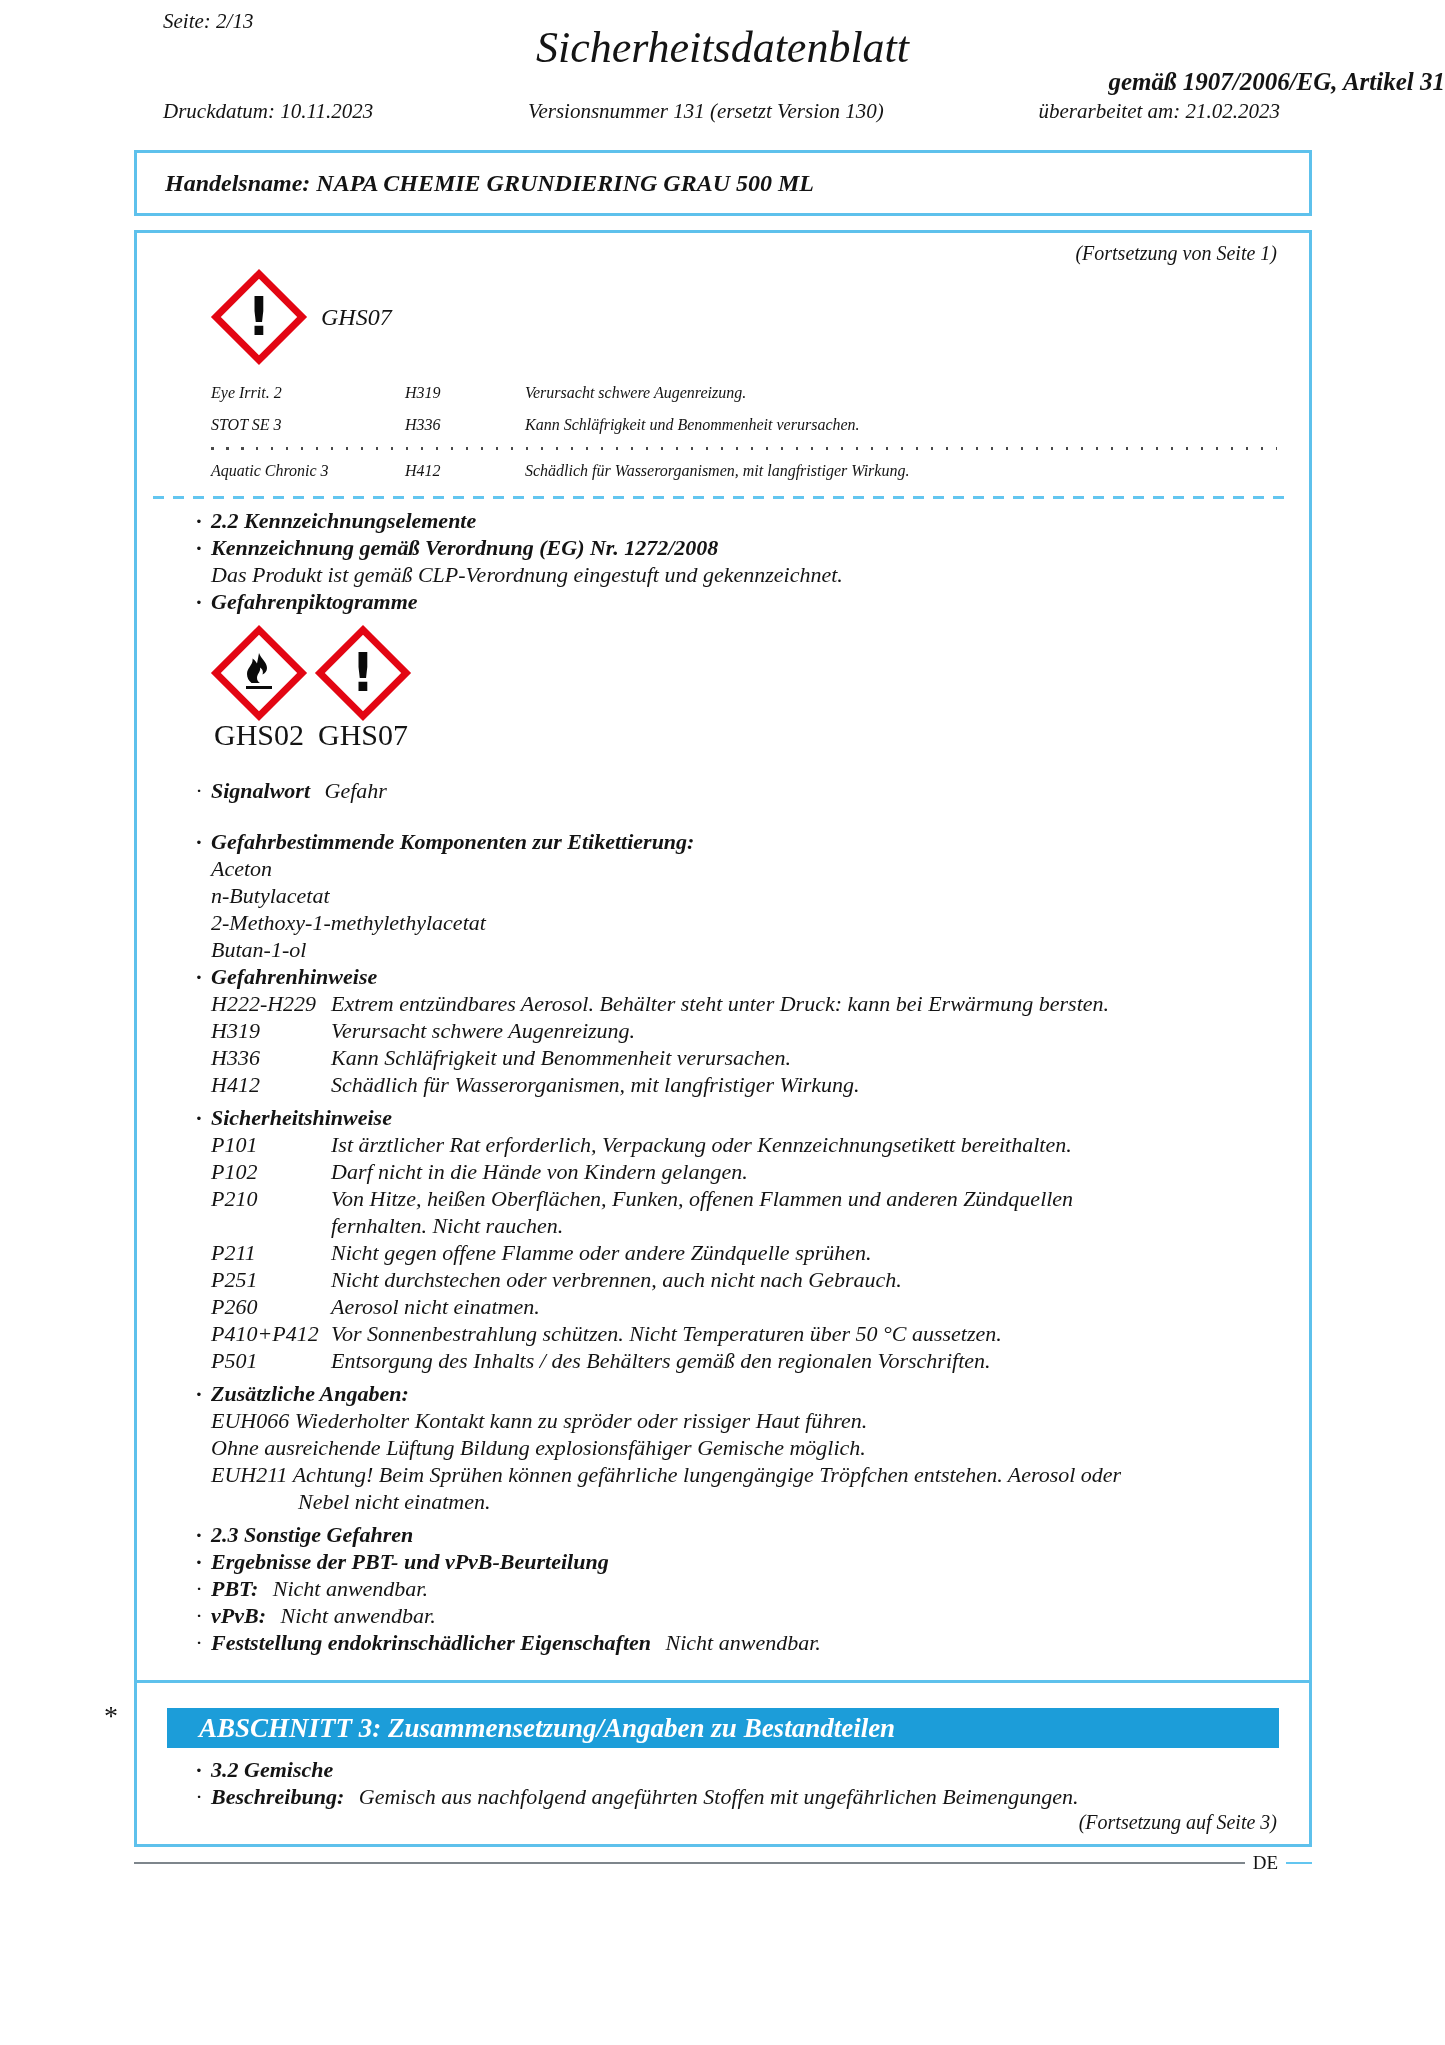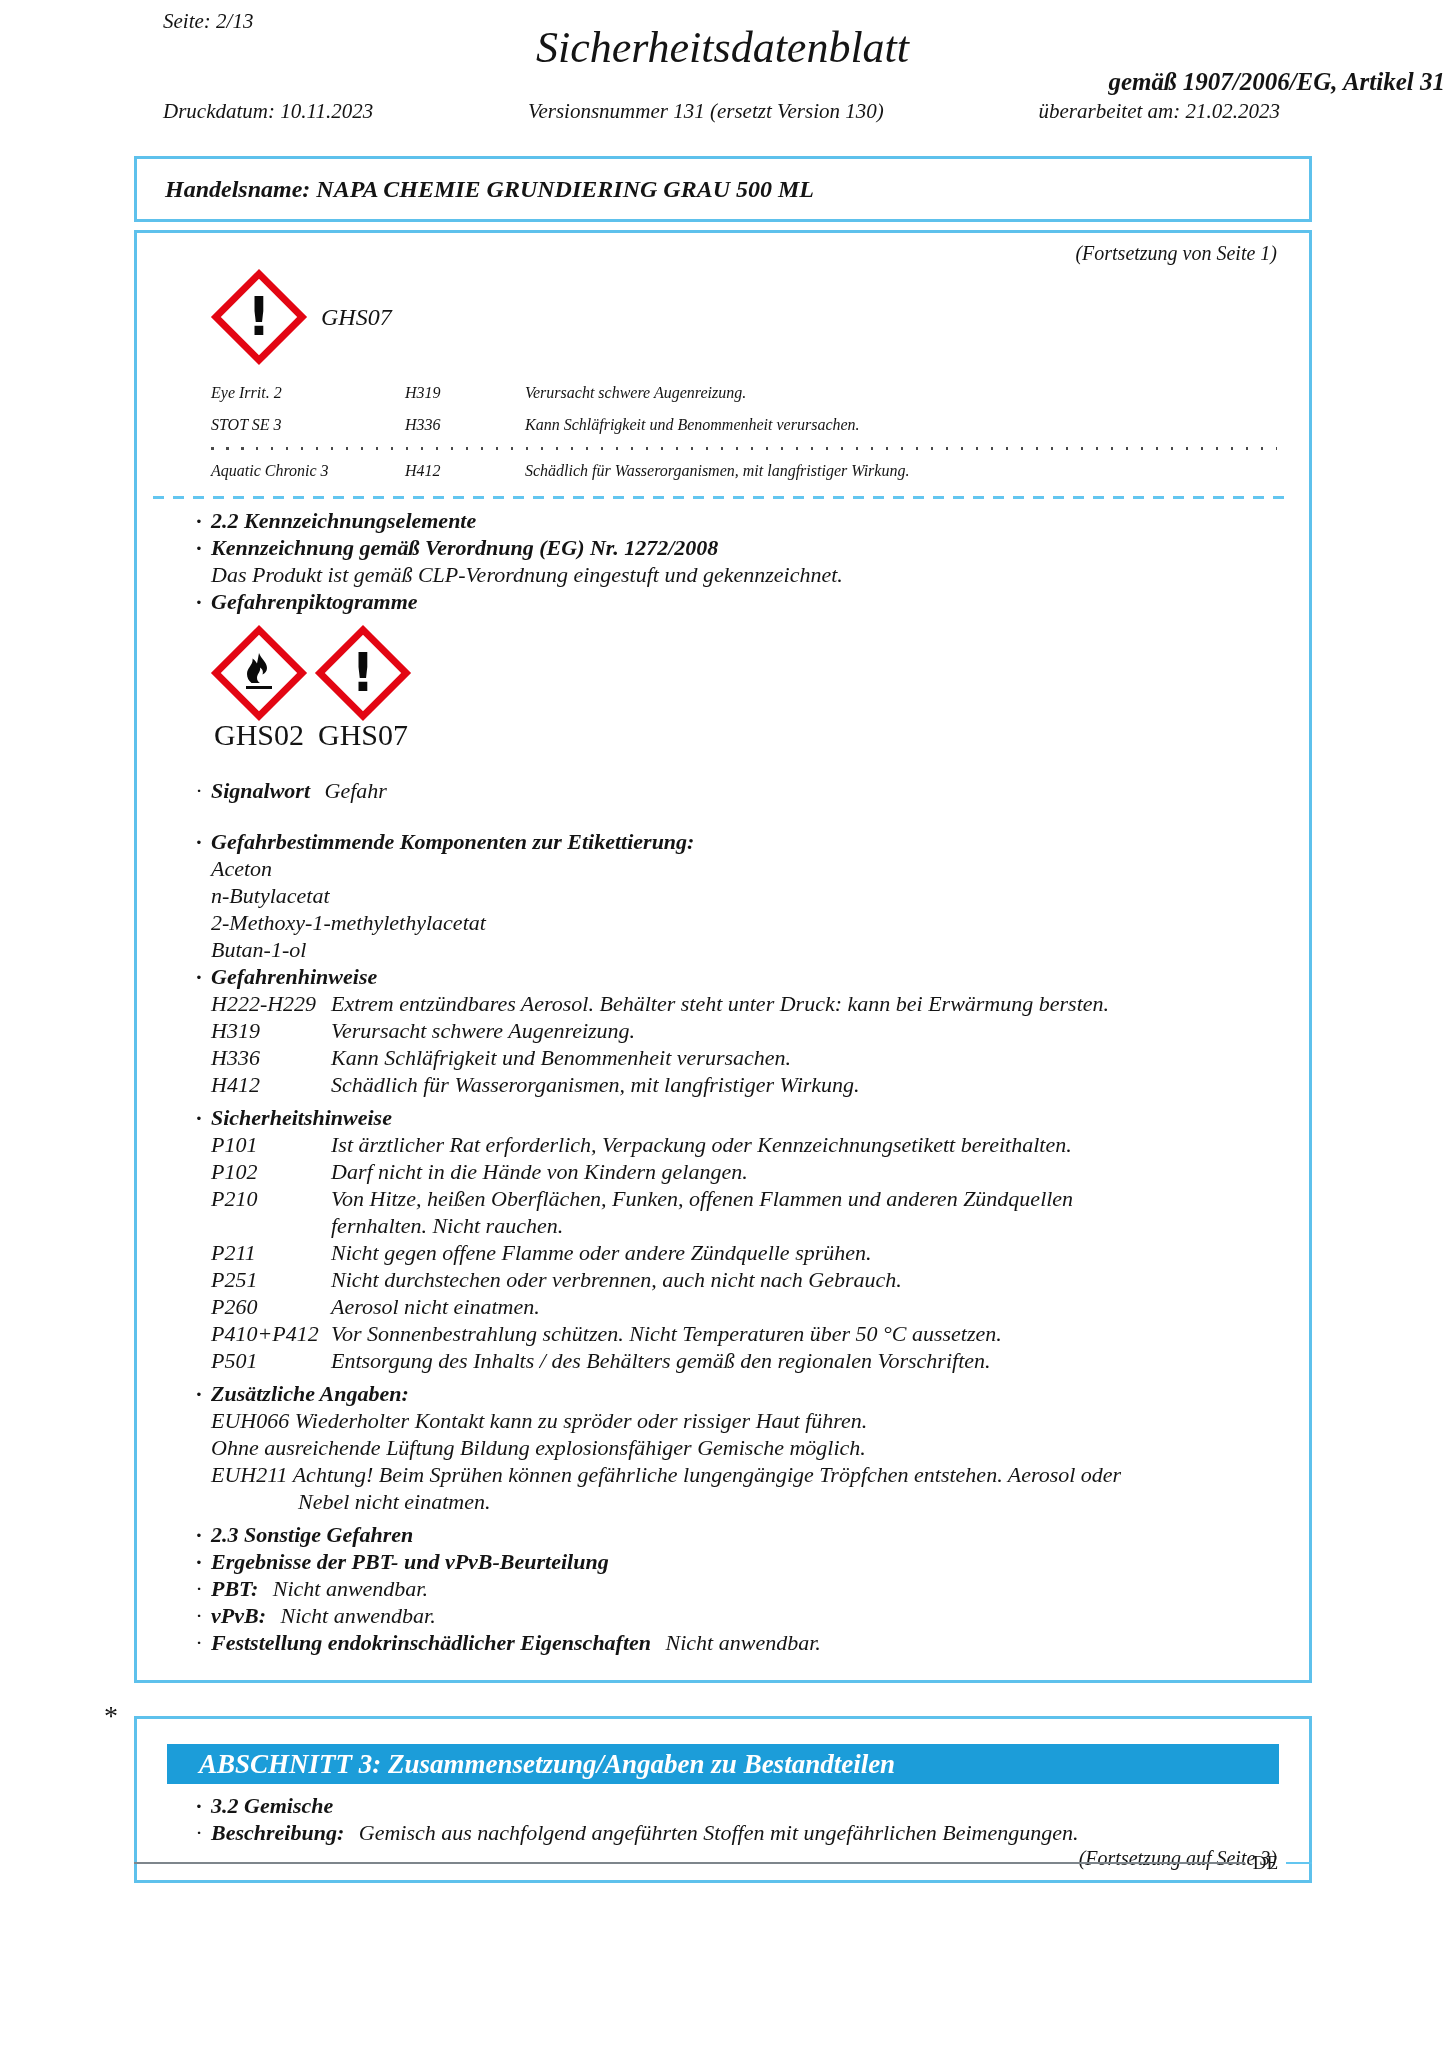--- a/index.html
+++ b/index.html
@@ -16,24 +16,24 @@
   .doc-title { position:absolute; left:0; top:30px; width:100%; text-align:center;
                font-size:44px; line-height:36px; font-weight:normal; }
   .doc-subtitle { position:absolute; left:0; top:68px; width:100%; text-align:right;
                   font-size:25px; line-height:28px; font-weight:bold; }
   .daterow { position:absolute; left:163px; top:98px; width:1117px;
              display:flex; justify-content:space-between; font-size:21px; }
 
   
   .bluebox { position:absolute; left:134px; width:1178px; box-sizing:border-box;
              border:3px solid #5ec1ec; background:#fff; }
-  .tradebox { top:156px; height:66px; display:flex; align-items:center; padding-left:28px;
+  .tradebox { top:150px; height:66px; display:flex; align-items:center; padding-left:28px;
               font-size:24px; font-weight:bold; }
   .mainbox  { top:230px; min-height:1437px; padding:8px 32px 24px 74px; }
-  .sec3box  { top:1680px; min-height:165px; padding:0 0 10px 0;margin-top:36px; }
+  .sec3box  { top:1680px; min-height:165px; padding:0 0 10px 0; }
 
   .cont-note { text-align:right; font-size:20px; line-height:24px; }
 
   
   .ghs { position:relative; width:96px; height:96px; flex:0 0 auto; }
   .ghs .dshape { position:absolute; left:14px; top:14px; width:68px; height:68px;
                  box-sizing:border-box; transform:rotate(45deg);
                  background:#fff; border:7px solid #e30613; }
   .ghs .content { position:absolute; inset:0; display:flex; align-items:center; justify-content:center; }
   .excl { font-family:"DejaVu Sans", sans-serif; font-style:normal; font-weight:bold;

